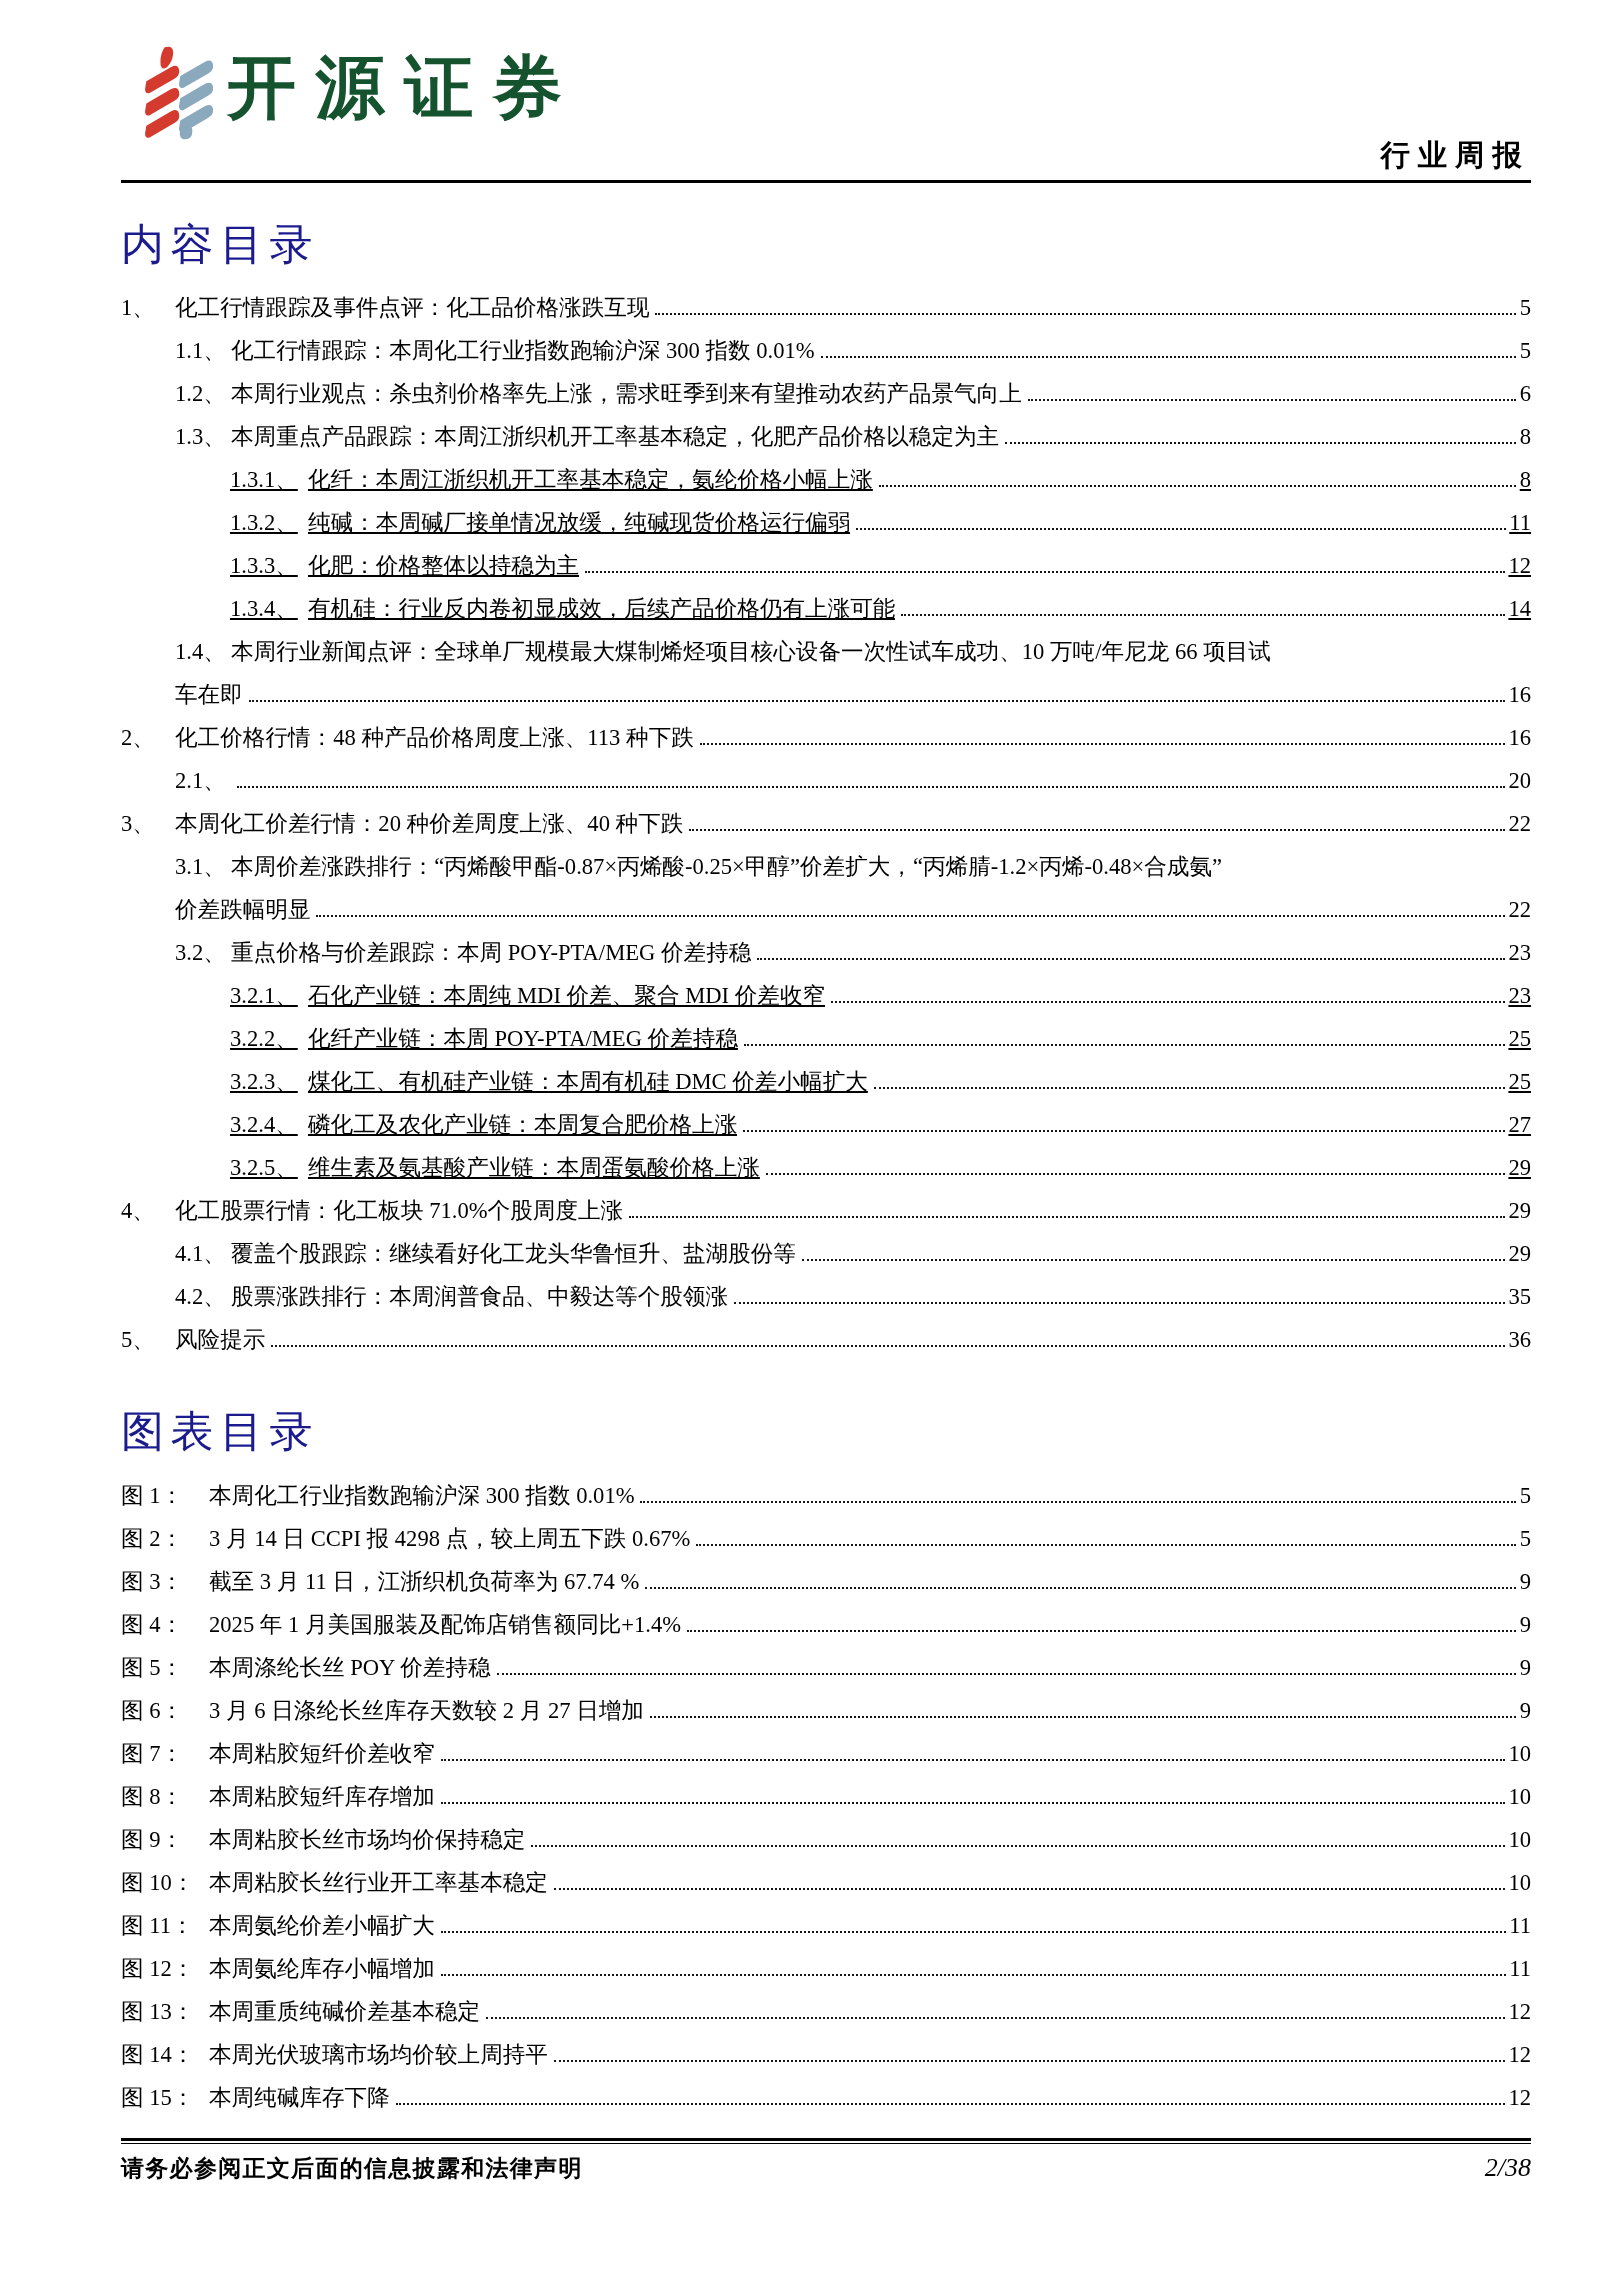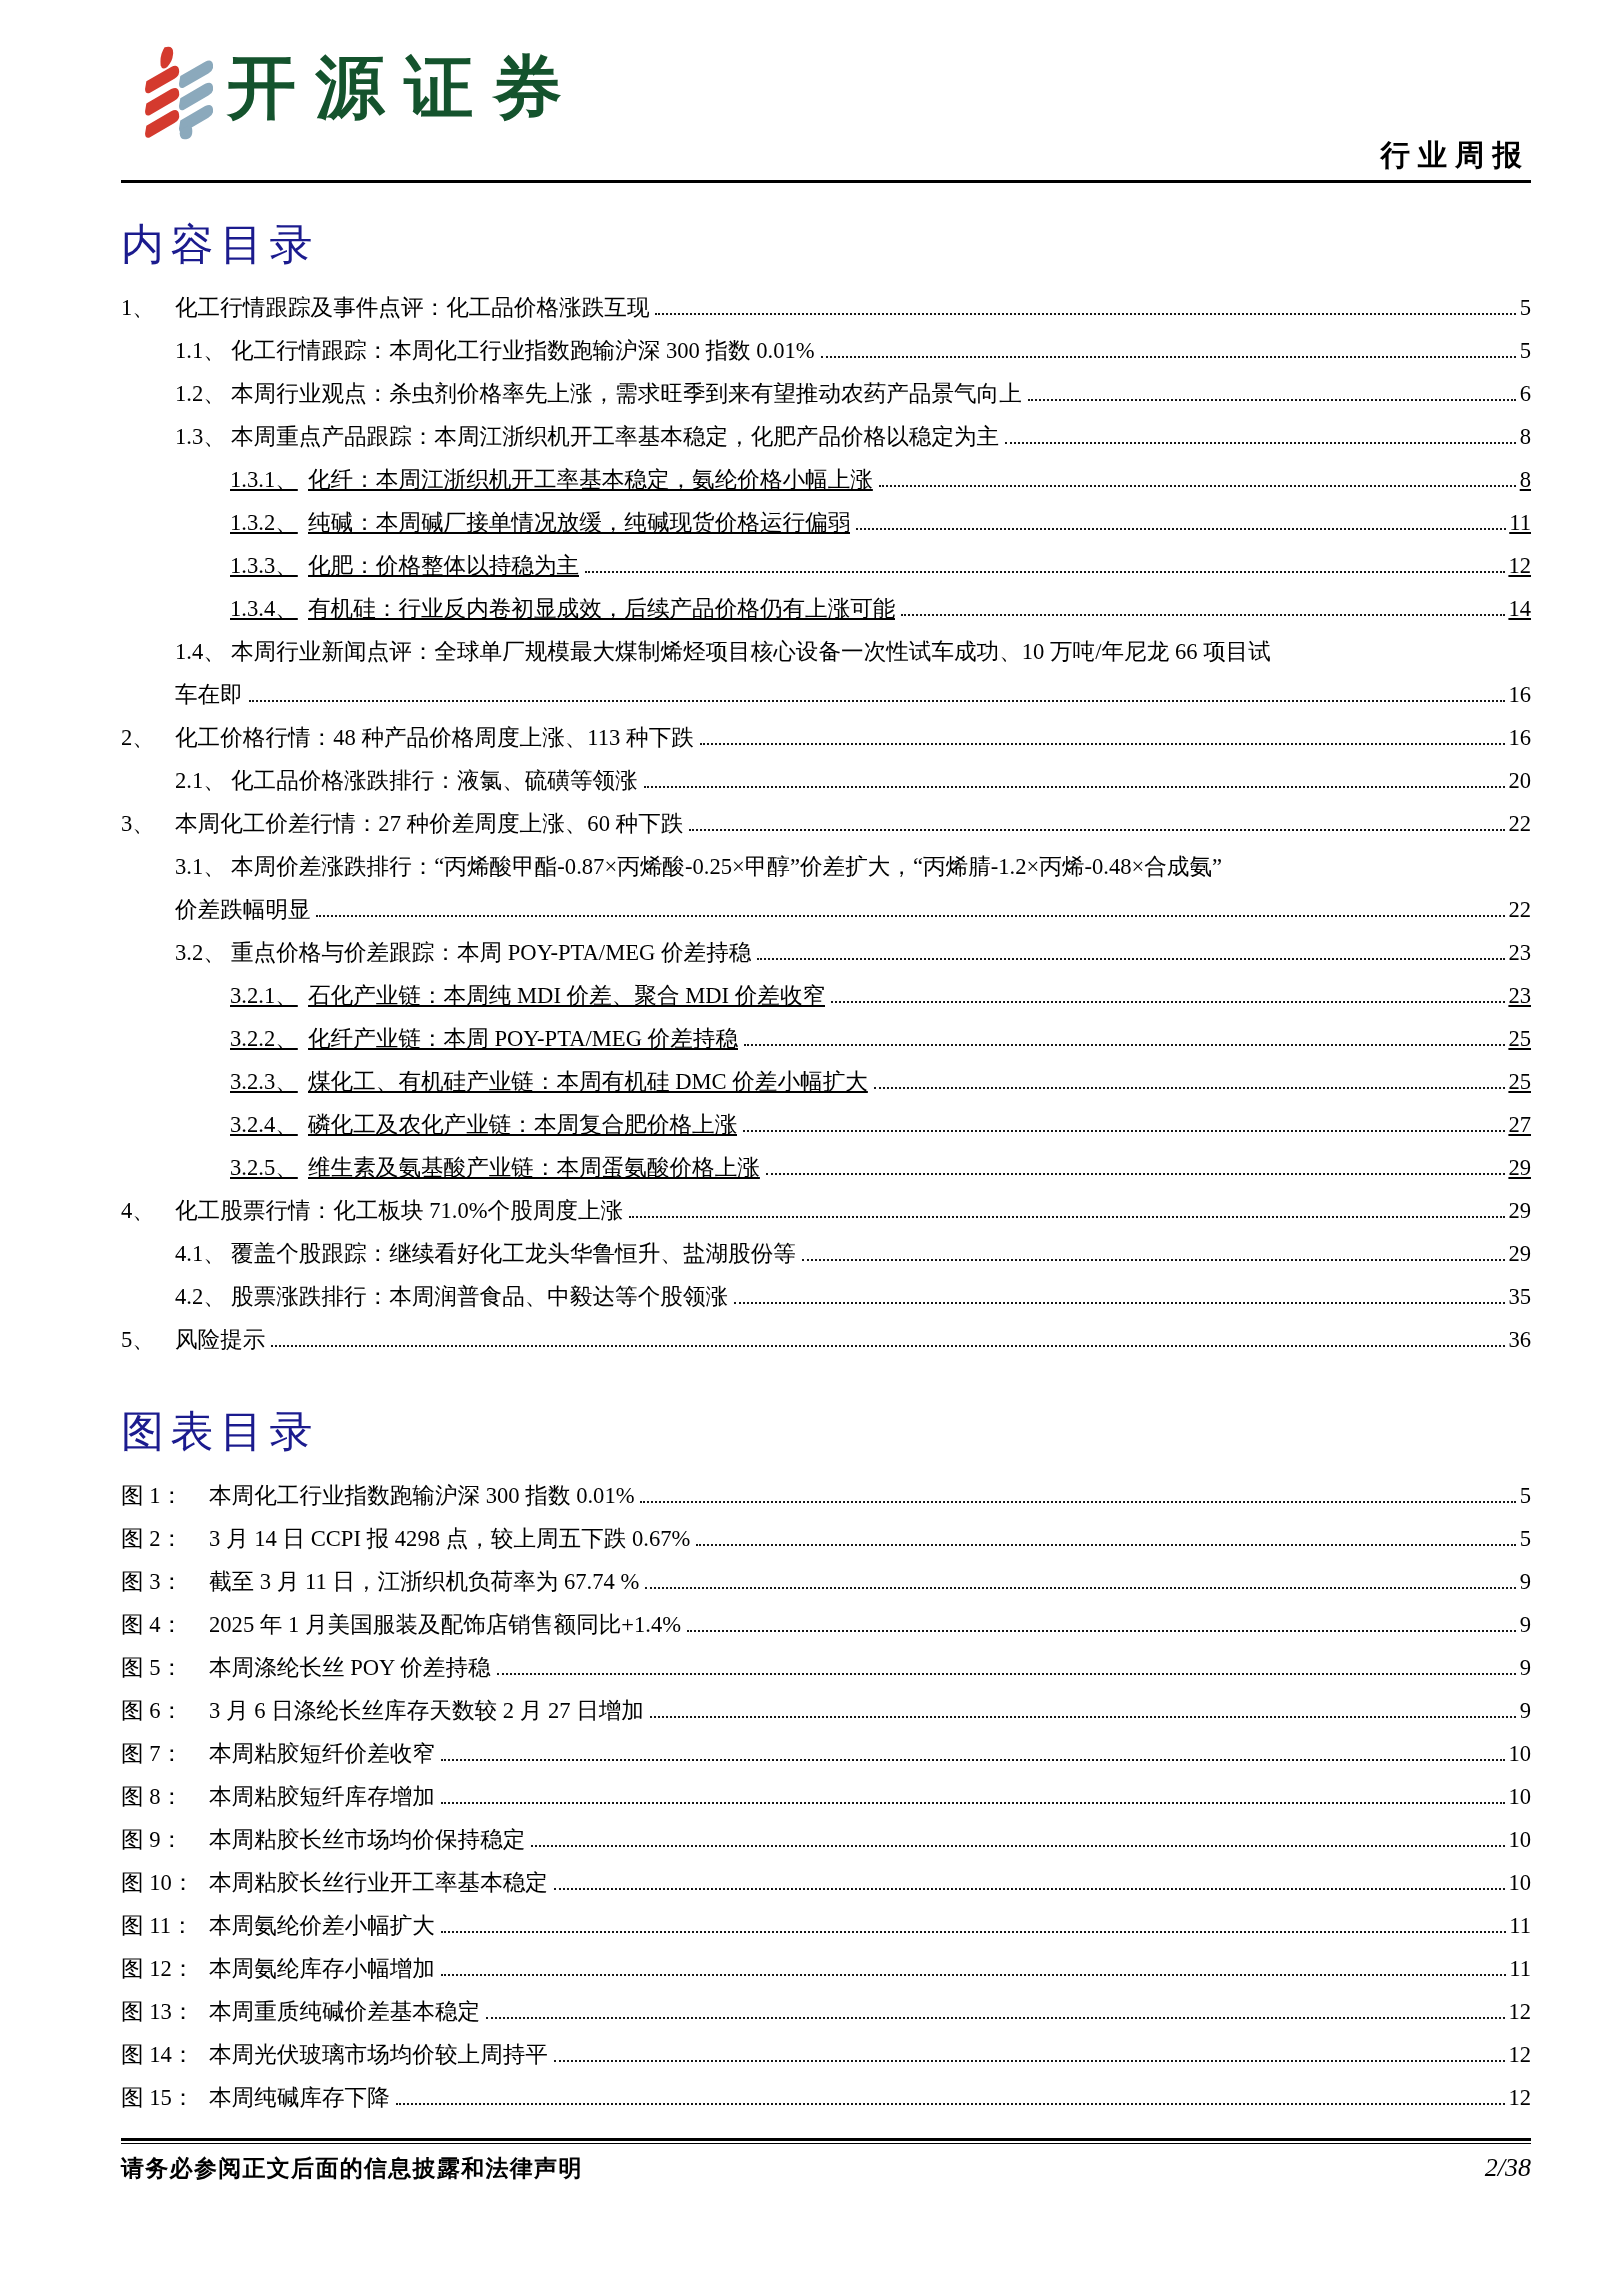--- a/index.html
+++ b/index.html
@@ -136,27 +136,26 @@
           <span class="pg">16</span>
         </div>
         <div class="row lvl1">
           <span class="num">2、</span>
           <span class="txt">化工价格行情：48 种产品价格周度上涨、113 种下跌</span>
           <span class="dots"></span>
           <span class="pg">16</span>
         </div>
         <div class="row lvl2">
           <span class="num">2.1、</span>
-          <span class="txt">化工品价格涨跌排行：液氯、硫磺等领涨</span>
           <span class="dots"></span>
           <span class="pg">20</span>
         </div>
         <div class="row lvl1">
           <span class="num">3、</span>
-          <span class="txt">本周化工价差行情：27 种价差周度上涨、60 种下跌</span>
+          <span class="txt">本周化工价差行情：20 种价差周度上涨、40 种下跌</span>
           <span class="dots"></span>
           <span class="pg">22</span>
         </div>
         <div class="row lvl2 nodots">
           <span class="num">3.1、</span>
           <span class="txt">本周价差涨跌排行：“丙烯酸甲酯-0.87×丙烯酸-0.25×甲醇”价差扩大，“丙烯腈-1.2×丙烯-0.48×合成氨”</span>
         </div>
         <div class="row lvl2 cont">
           <span class="txt">价差跌幅明显</span>
           <span class="dots"></span>

